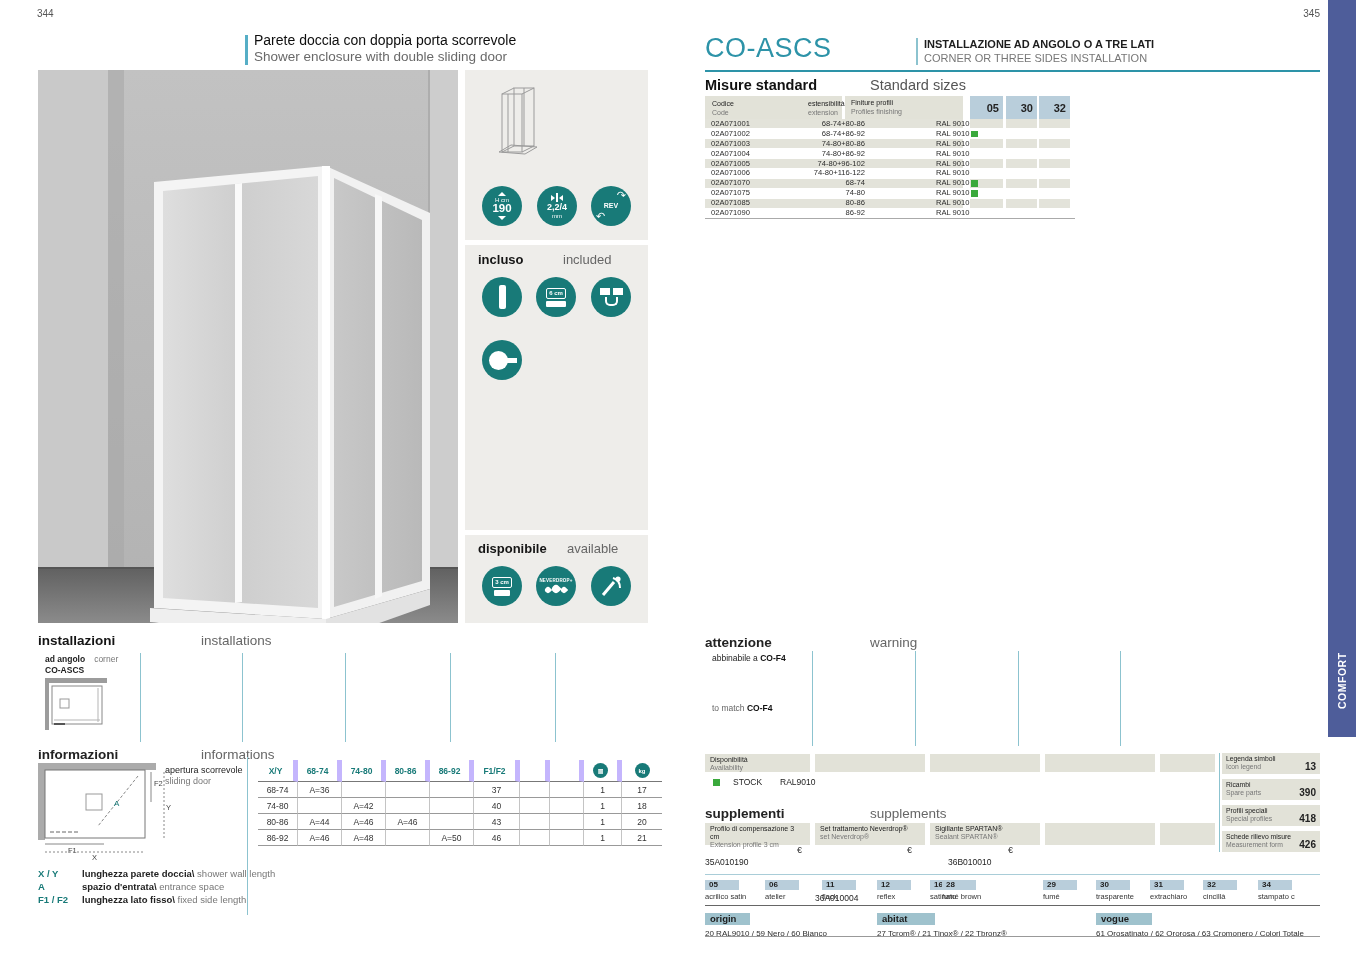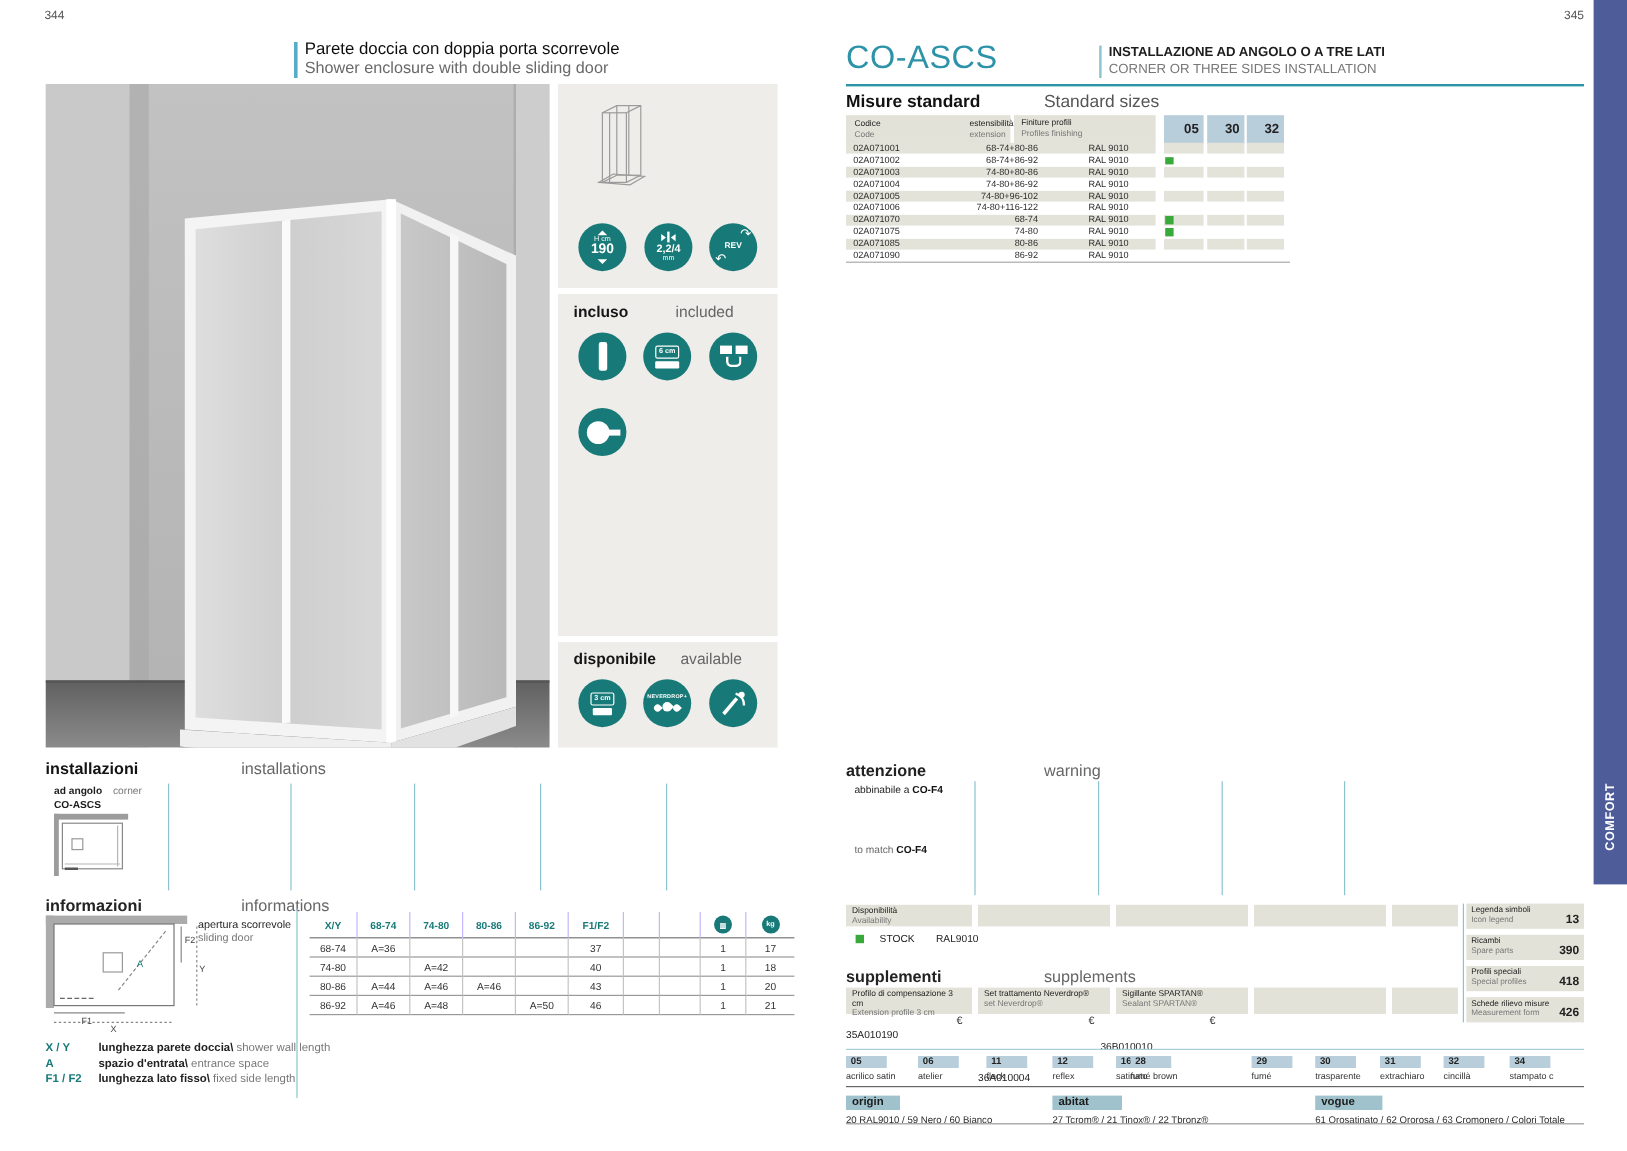--- a/index.html
+++ b/index.html
@@ -84,21 +84,21 @@
   .ileg .k{display:inline-block;width:44px;color:#187a78;font-weight:bold;}
   .ileg .iit{font-weight:bold;color:#222;}
   .ileg .ien{color:#777;}
   .lg0{top:868px;} .lg1{top:881px;} .lg2{top:894px;}
   #info-vline{left:247px;top:757px;height:158px;width:1px;background:#8cc3cf;position:absolute;}
 
   #itable{left:258px;top:760px;display:grid;
           grid-template-columns:40px 44px 44px 44px 44px 46px 30px 34px 38px 40px;
           grid-template-rows:22px 16px 16px 16px 16px;font-size:8.5px;}
   .ith{display:flex;align-items:center;justify-content:center;color:#187a78;font-weight:bold;
-       border-bottom:1.5px solid #777;border-right:1px solid #c4b5fd;}
+       border-bottom:1.5px solid #777;border-right:5px solid #c4b5fd;}
   .itd{display:flex;align-items:center;justify-content:center;color:#333;
        border-bottom:1px solid #999;border-right:1px solid #c4c4c4;}
   #itable > div:nth-child(10n){border-right:none;}
   .mini-ticon{display:inline-flex;width:15px;height:15px;border-radius:50%;background:#187a78;
               color:#fff;align-items:center;justify-content:center;font-size:6px;font-weight:bold;}
 
   
   #pn-right{left:1290px;top:8px;width:30px;text-align:right;font-size:10px;color:#555;}
   #model{left:705px;top:33px;font-size:27px;color:#2d93a8;letter-spacing:.5px;}
   #model-bar{left:916px;top:38px;width:2px;height:27px;background:#8cc3cf;}
@@ -119,21 +119,21 @@
   #ch05{left:970px;width:33px;} #ch30{left:1006px;width:31px;} #ch32{left:1039px;width:31px;}
 
   #mrows{left:705px;top:119px;width:370px;border-bottom:1px solid #aaa;}
   .mrow{position:relative;height:9.9px;font-size:7.6px;line-height:9.9px;color:#2c2c2c;}
   .rowbg{position:absolute;left:0;top:.4px;height:9.1px;width:258px;}
   .cck{position:absolute;top:.4px;height:9.1px;}
   .c05{left:265px;width:33px;} .c30{left:301px;width:31px;} .c32{left:334px;width:31px;}
   .mrow:nth-child(odd) .rowbg,.mrow:nth-child(odd) .c05,
   .mrow:nth-child(odd) .c30,.mrow:nth-child(odd) .c32{background:#e3e3da;}
   .mc{position:absolute;top:0;}
-  .mc.code{left:6px;} .mc.ext{left:60px;width:100px;text-align:right;} .mc.fin{left:154px;padding-left:48px;}
+  .mc.code{left:6px;} .mc.ext{left:60px;width:100px;text-align:right;} .mc.fin{left:183px;padding-left:48px;}
   .sq{position:absolute;left:1px;top:1.5px;width:6.5px;height:6.5px;background:#3aa93c;}
 
   
   #att-it{left:705px;top:635px;font-size:13.5px;font-weight:bold;}
   #att-en{left:870px;top:635px;font-size:13.5px;color:#666;}
   #att-n1{left:712px;top:653px;font-size:8.5px;color:#222;}
   #att-n2{left:712px;top:703px;font-size:8.5px;color:#666;}
   .bcode{font-weight:bold;color:#111;}
   .vla{position:absolute;top:651px;height:95px;width:1px;background:#8cc3cf;}
   .w812{left:812px;} .w915{left:915px;} .w1018{left:1018px;} .w1120{left:1120px;}
@@ -149,21 +149,21 @@
   #stock-sq{left:713px;top:779px;width:7px;height:7px;background:#3aa93c;}
   #stock-label{left:733px;top:777px;font-size:8.5px;color:#222;}
   #stock-val{left:780px;top:777px;font-size:8.5px;color:#222;}
 
   
   #sup-it{left:705px;top:806px;font-size:13.5px;font-weight:bold;}
   #sup-en{left:870px;top:806px;font-size:13.5px;color:#666;}
   .eur{position:absolute;top:845px;font-size:9px;color:#333;text-align:right;}
   .e0{left:705px;width:97px;} .e1{left:815px;width:97px;} .e2{left:930px;width:83px;}
   .scode{position:absolute;top:857px;font-size:8.5px;color:#222;}
-  .sc0{left:705px;} .sc1{left:815px;margin-top:36px;} .sc2{left:917px;margin-top:10px;}
+  .sc0{left:705px;} .sc1{left:815px;margin-top:36px;} .sc2{left:948px;}
 
   
   #legend-vline{left:1219px;top:753px;height:99px;width:1px;background:#8cc3cf;position:absolute;}
   .lbox{position:absolute;left:1222px;width:98px;height:21px;background:#e2e2d8;
         box-sizing:border-box;padding:2px 4px;}
   .lb0{top:753px;} .lb1{top:779px;} .lb2{top:805px;} .lb3{top:831px;}
   .lit{font-size:6.8px;color:#222;line-height:1.15;display:block;}
   .len{font-size:6.8px;color:#777;line-height:1.15;display:block;}
   .lpg{position:absolute;right:4px;bottom:2px;font-size:10px;font-weight:bold;color:#222;}
 

